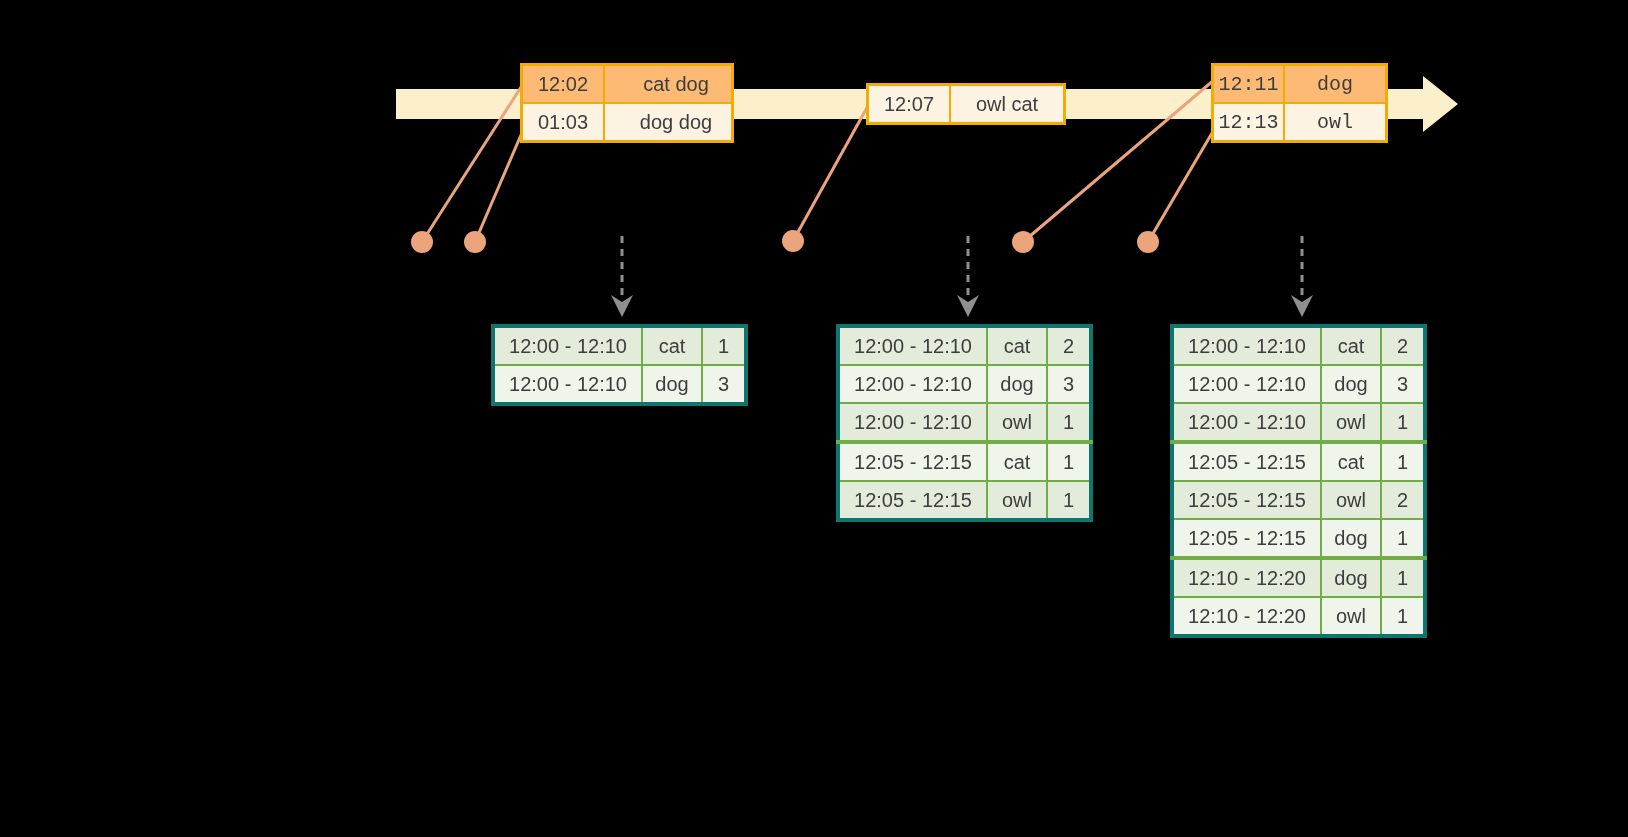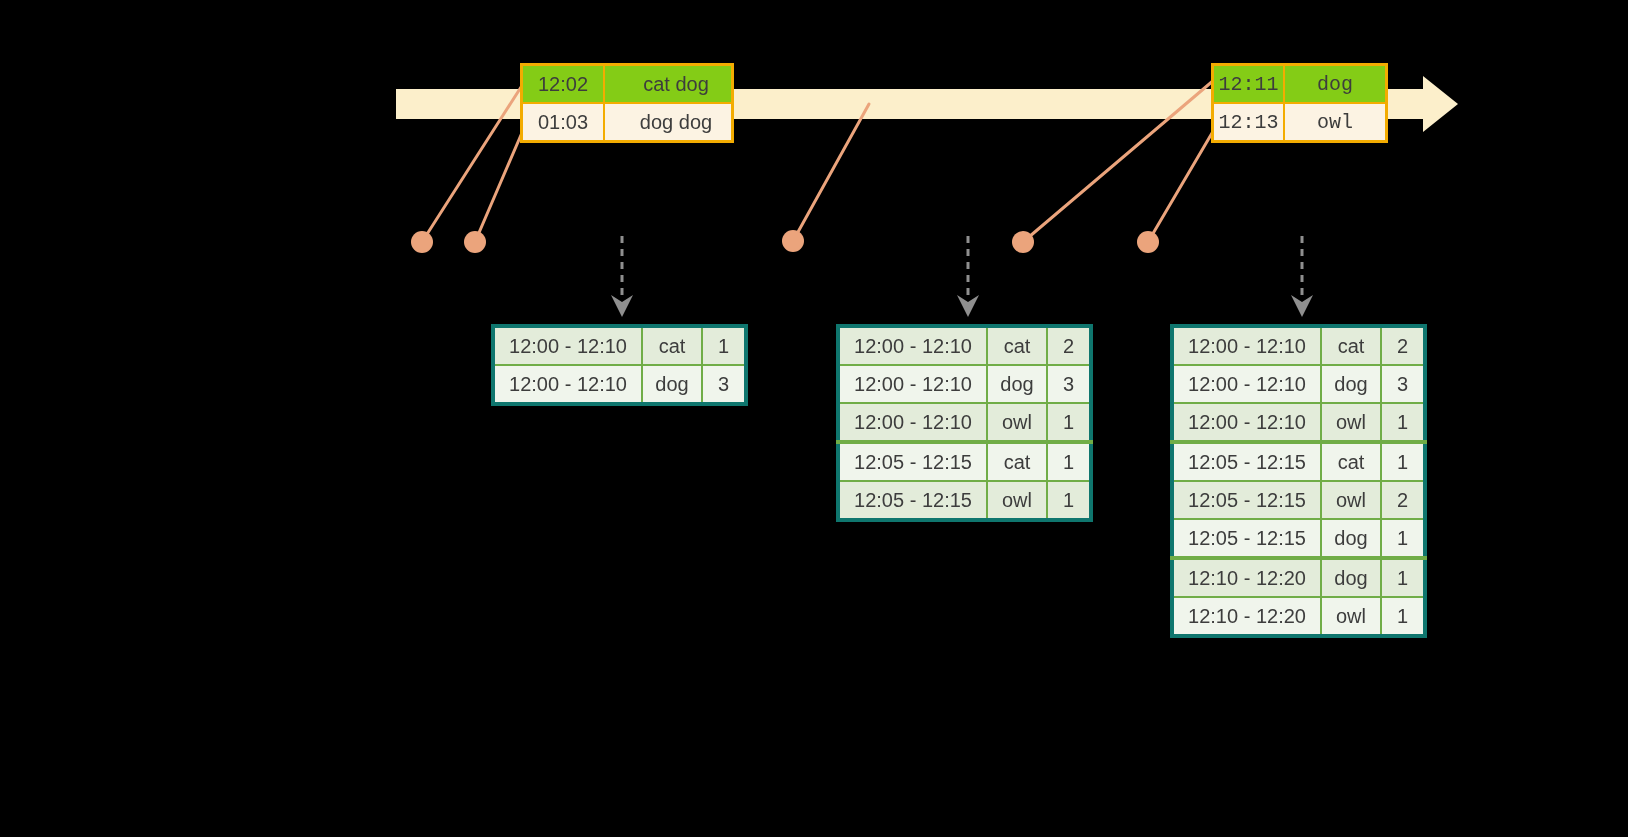--- a/index.html
+++ b/index.html
@@ -9,21 +9,21 @@
   }
   #shapes{position:absolute;left:0;top:0;width:1628px;height:837px;}
 
   table{border-collapse:collapse;position:absolute;table-layout:fixed;}
   td{font-size:20px;color:#3d3d3d;text-align:center;height:36px;padding:0;
      white-space:nowrap;overflow:hidden;}
 
   
   .etable{border:3px solid #F3AC01;}
   .etable td{border:2px solid #F3AC01;}
-  .fill-peach{background:#84cc16;}
+  .fill-peach{background:#fdba74;}
   .fill-cream{background:#FCF3E3;}
   #etable1{left:520px;top:63px;}
   #etable1 .c-time{width:80px;}
   #etable1 .c-words{width:110px;padding-left:16px;}
   #etable2{left:866px;top:83px;}
   #etable2 .c-time{width:80px;}
   #etable2 .c-words{width:112px;}
   #etable3{left:1211px;top:63px;font-family:Liberation Mono, monospace;}
   #etable3 .c-time{width:69px;}
   #etable3 .c-words{width:100px;}
@@ -85,20 +85,28 @@
       <td class="c-time fill-peach">12:02</td>
       <td class="c-words fill-peach">cat dog</td>
     </tr>
     <tr>
       <td class="c-time fill-cream">01:03</td>
       <td class="c-words fill-cream">dog dog</td>
     </tr>
   </tbody>
     </table>
 
+  <table id="etable2" class="etable">
+    <tbody>
+        <tr>
+      <td class="c-time fill-cream">12:07</td>
+      <td class="c-words fill-cream">owl cat</td>
+    </tr>
+  </tbody>
+    </table>
 
   <table id="etable3" class="etable">
     <tbody>
         <tr>
       <td class="c-time fill-peach">12:11</td>
       <td class="c-words fill-peach">dog</td>
     </tr>
     <tr>
       <td class="c-time fill-cream">12:13</td>
       <td class="c-words fill-cream">owl</td>

